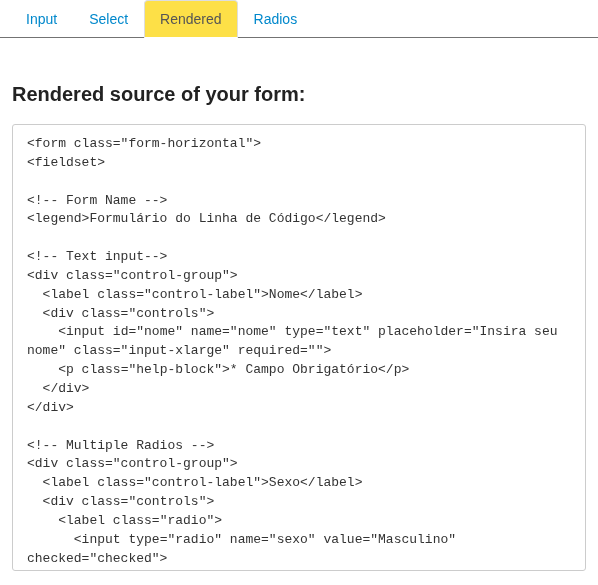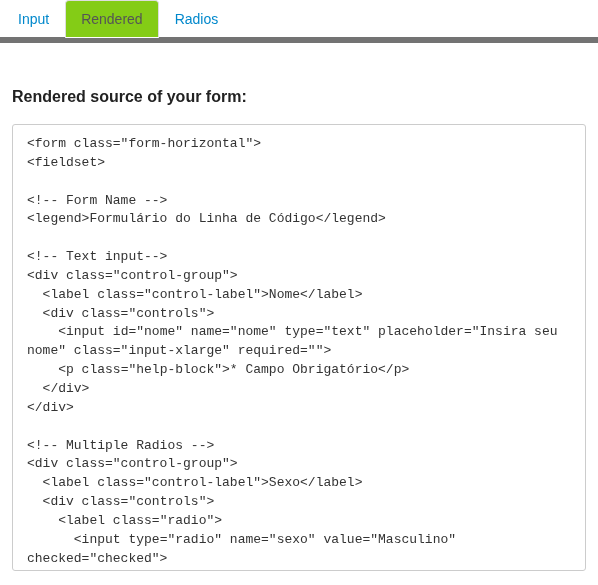--- a/index.html
+++ b/index.html
@@ -1,34 +1,37 @@
 <!DOCTYPE html>
 <html><head>
 <meta charset="utf-8">
 <style>
 * { margin: 0; padding: 0; box-sizing: border-box; }
 body { font-family: "Helvetica Neue", Helvetica, Arial, sans-serif; font-size: 14px; color: #333; background: #fff; width: 598px; }
-.tabs { display: flex; border-bottom: 6px solid #737373; padding: 0 2px; list-style: none; }
+.tabs { display: flex; border-bottom: 1px solid #737373; padding: 0 10px; list-style: none; }
 .tabs li { margin-bottom: -1px; }
 .tabs a { display: block; padding: 10px 15px; color: #0088cc; text-decoration: none; border: 1px solid transparent; border-radius: 4px 4px 0 0; cursor: pointer; }
-.tabs li.active a { color: #555; background: #84cc16; border: 1px solid #ddd; border-bottom-color: #fff; cursor: default; }
+.tabs li.active a { color: #555; background: #fde047; border: 1px solid #ddd; border-bottom-color: #fff; cursor: default; }
 .content { padding: 20px 12px 0 12px; }
-h2 { font-size: 16px; font-weight: bold; color: #222; margin: 25px 0 18px 0; }
+h2 { font-size: 20px; font-weight: bold; color: #222; margin: 25px 0 18px 0; }
 .codebox-wrap { position: relative; border: 1px solid #ccc; border-radius: 3px; background: #fff; }
 .codebox { font-family: Menlo, Monaco, Consolas, "Courier New", monospace; font-size: 13px; line-height: 1.45; color: #333; padding: 10px 14px; white-space: pre-wrap; word-wrap: break-word; height: 445px; overflow-y: scroll; }
 .codebox::-webkit-scrollbar { width: 16px; }
 .codebox::-webkit-scrollbar-track { background: #f0f0f0; border-left: 1px solid #ddd; }
 .codebox::-webkit-scrollbar-thumb { background: #c1c1c1; border: 2px solid #f0f0f0; border-radius: 2px; }
 </style>
 </head>
 <body>
 
 <ul class="tabs">
   <li>
       <a>Input</a>
+    </li>
+  <li>
+      <a>Select</a>
     </li>
   <li class="active">
       <a>Rendered</a>
     </li>
   <li>
       <a>Radios</a>
     </li>
 </ul>
 
 <div class="content">

